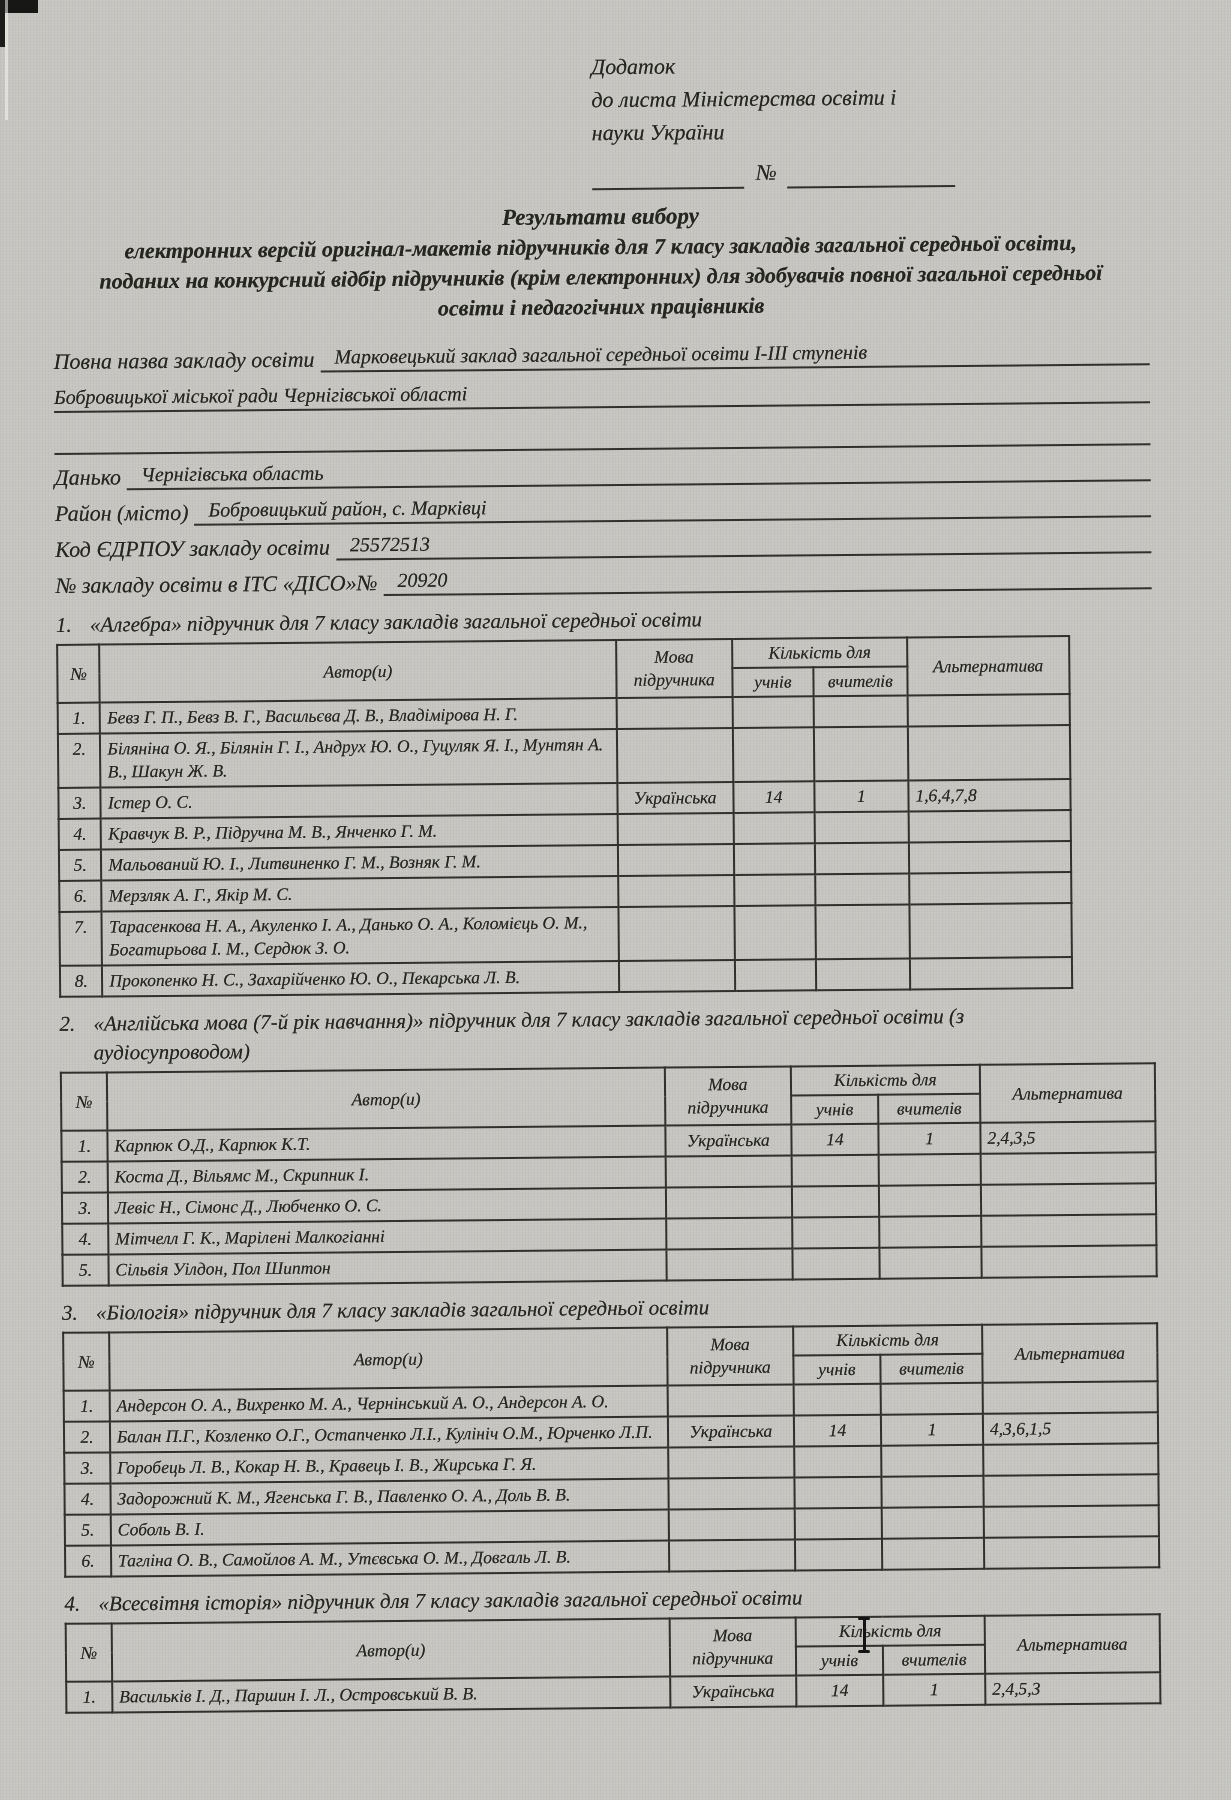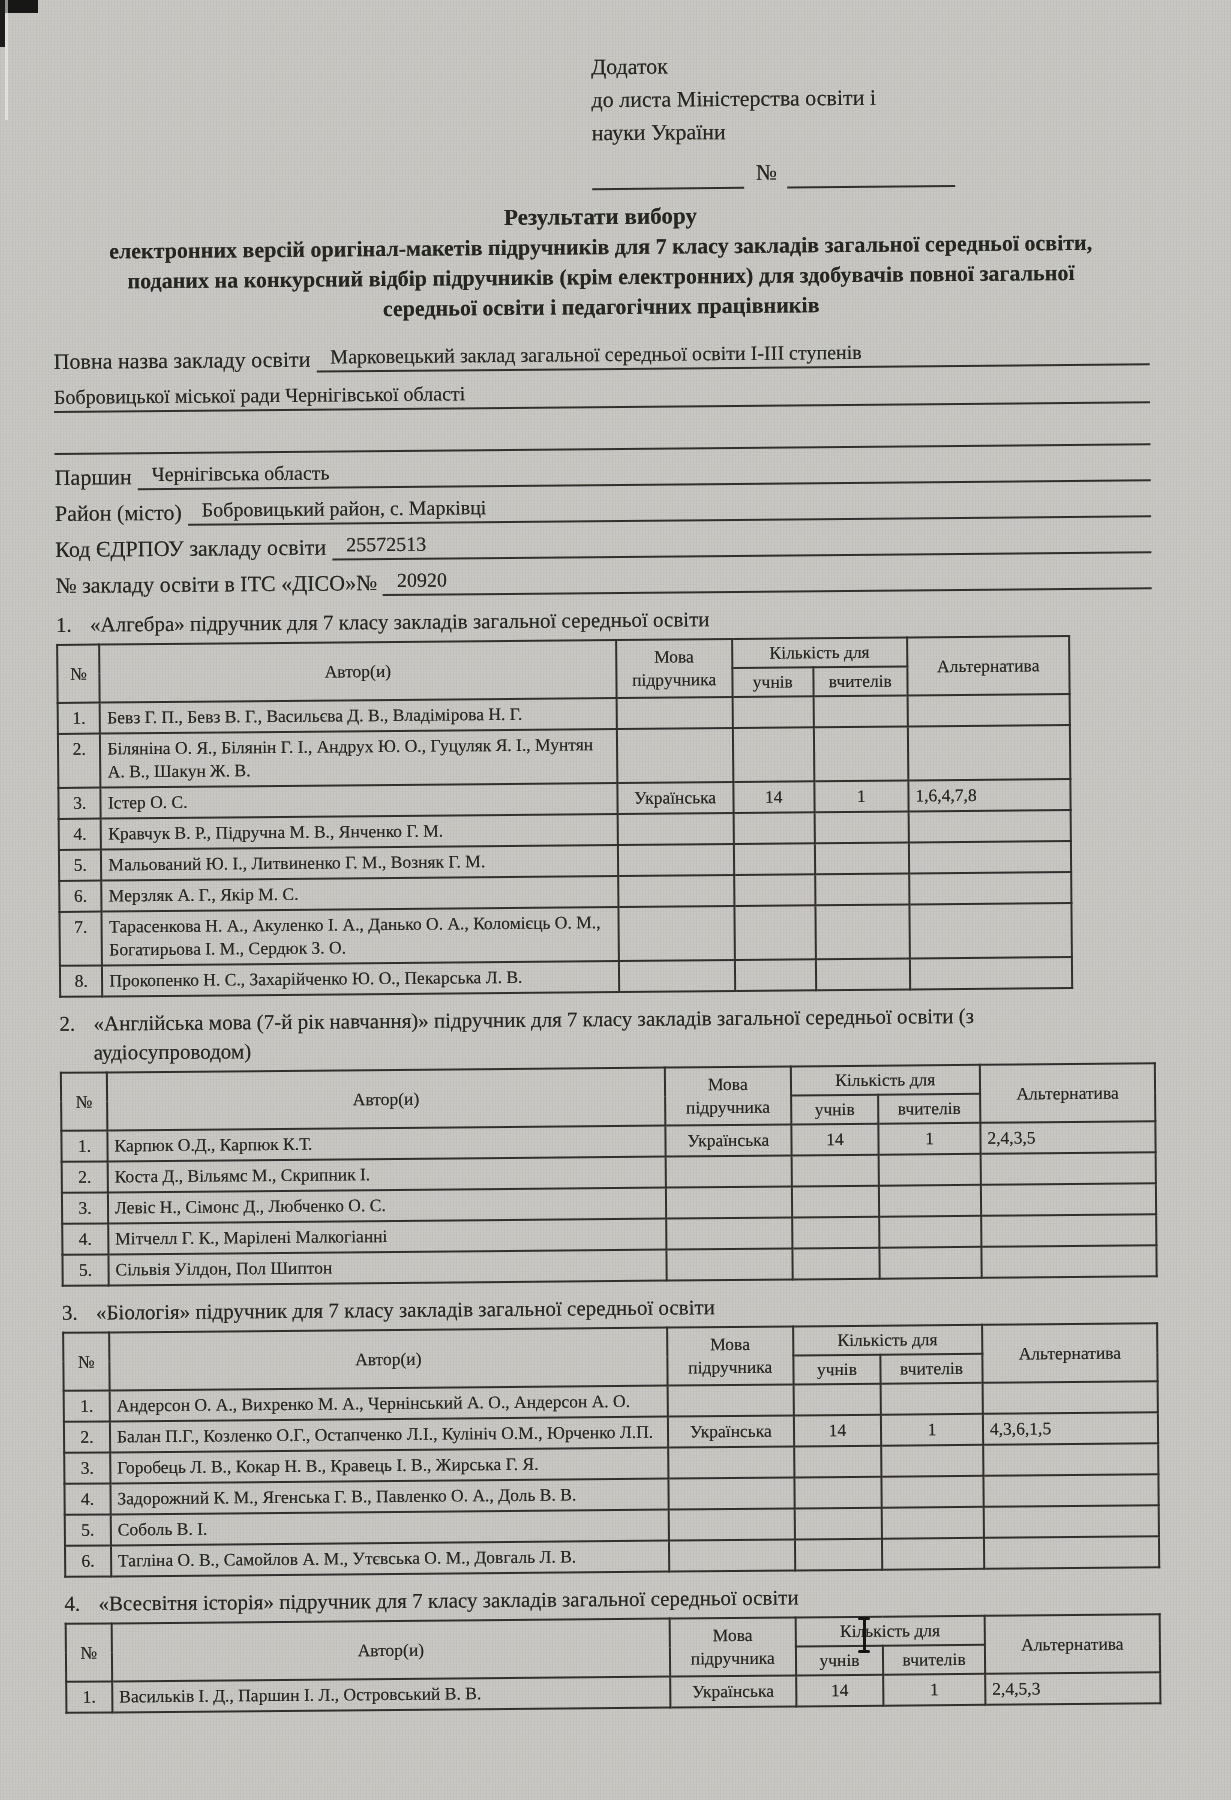--- a/index.html
+++ b/index.html
@@ -7,21 +7,21 @@
     position:relative;
     width:1231px;height:1800px;
     overflow:hidden;
     background-color:#c9c7c2;
     background-image:
       repeating-linear-gradient(90deg, rgba(110,145,185,.09) 0 1px, transparent 1px 3px),
       repeating-linear-gradient(0deg, rgba(170,160,135,.09) 0 1px, transparent 1px 3px);
     font-family:"Liberation Serif","DejaVu Serif",serif;
     color:#262620;
   }
-  .page{position:absolute;inset:0;}
+  .page{position:absolute;inset:0;font-style:italic;}
   
   .corner-mark{position:absolute;top:0;left:0;width:38px;height:13px;background:#171716;}
   .edge-mark{position:absolute;top:0;left:0;width:5px;height:47px;background:#1c1c1b;}
   .edge-strip{position:absolute;top:0;left:5px;width:3px;height:120px;background:rgba(245,245,240,.55);}
 
   .doc{
     position:absolute;top:0;left:0;right:0;
     padding:50px 80px 0 55px;
     transform:rotate(-0.5deg);
     transform-origin:50% 30%;
@@ -112,21 +112,21 @@
     </div>
 
     <div class="fields">
       <div class="field">
         <span class="label">Повна назва закладу освіти</span>
         <span class="value">Марковецький заклад загальної середньої освіти І-ІІІ ступенів</span>
       </div>
       <div class="field-line">Бобровицької міської ради Чернігівської області</div>
       <div class="field-line blank"></div>
       <div class="field">
-        <span class="label">Паршин</span>
+        <span class="label">Данько</span>
         <span class="value">Чернігівська область</span>
       </div>
       <div class="field">
         <span class="label">Район (місто)</span>
         <span class="value">Бобровицький район, с. Марківці</span>
       </div>
       <div class="field">
         <span class="label">Код ЄДРПОУ закладу освіти</span>
         <span class="value">25572513</span>
       </div>

